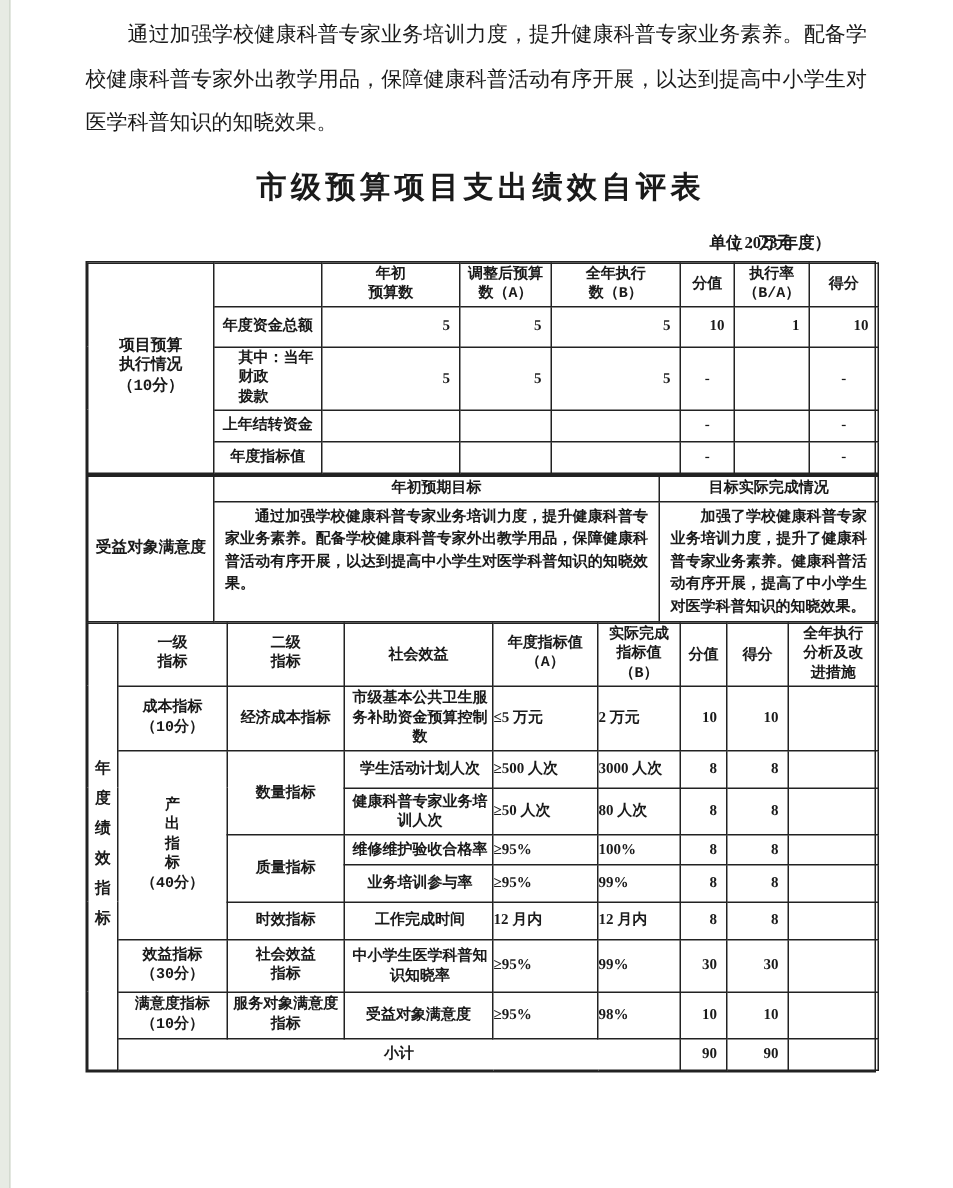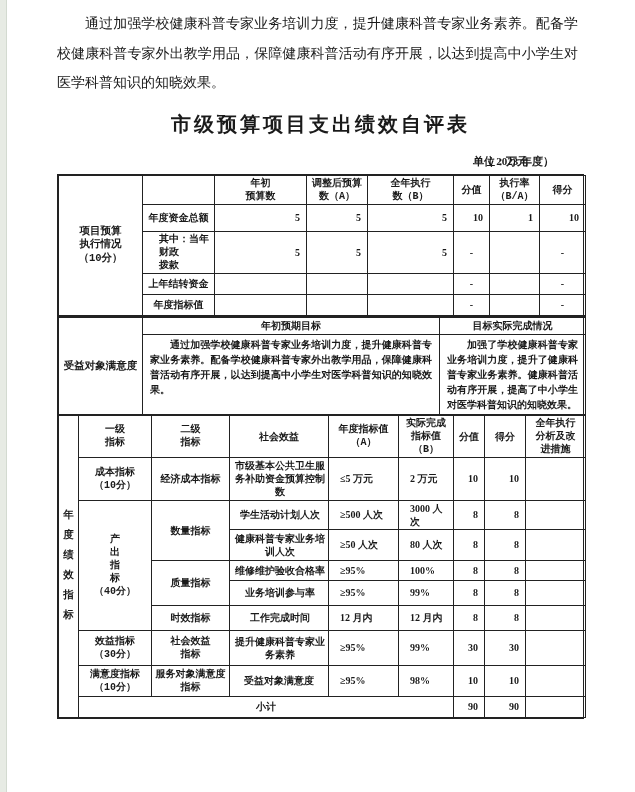--- a/index.html
+++ b/index.html
@@ -19,21 +19,21 @@
   .unit{position:absolute;left:416px;}
   .tblwrap{margin-top:4px;border:1.5px solid #222;}
   table{border-collapse:collapse;table-layout:fixed;width:527px;}
   table.sep{border-top:2px solid #222;}
   td{border:1px solid #222;font-size:10px;font-weight:bold;text-align:center;
      vertical-align:middle;padding:1px 2px;line-height:1.3;overflow:hidden;
      word-break:break-all;}
   .pre{white-space:pre-line;font-family:Liberation Mono, monospace;}
   .l{text-align:left;padding-left:16px;}
   .l3{text-align:center;padding-left:4px;}
-  .val{text-align:left;padding-left:11px;}
+  .val{text-align:left;padding-left:0;}
   .r{text-align:right;padding-right:6px;}
   .j{text-align:justify;text-indent:2em;padding:2px 7px;line-height:1.5;vertical-align:top;}
   .side{font-size:10.5px;line-height:1.9;}
   .fs11{font-size:10.5px;}
 </style>
 </head>
 <body>
 
 <div class="doc">
   <div class="edge-strip"></div>
@@ -239,21 +239,21 @@
           <td class="val">12 月内</td>
           <td class="r">8</td>
           <td class="r">8</td>
           <td></td>
         </tr>
         <tr>
           <td style="height:32px" class="pre">效益指标
 （30分）</td>
           <td class="pre">社会效益
 指标</td>
-          <td class="l3">提升健康科普专家业务素养</td>
+          <td class="l3">中小学生医学科普知识知晓率</td>
           <td class="val">≥95%</td>
           <td class="val">99%</td>
           <td class="r">30</td>
           <td class="r">30</td>
           <td></td>
         </tr>
         <tr>
           <td style="height:28px" class="pre">满意度指标
 （10分）</td>
           <td class="pre">服务对象满意度

